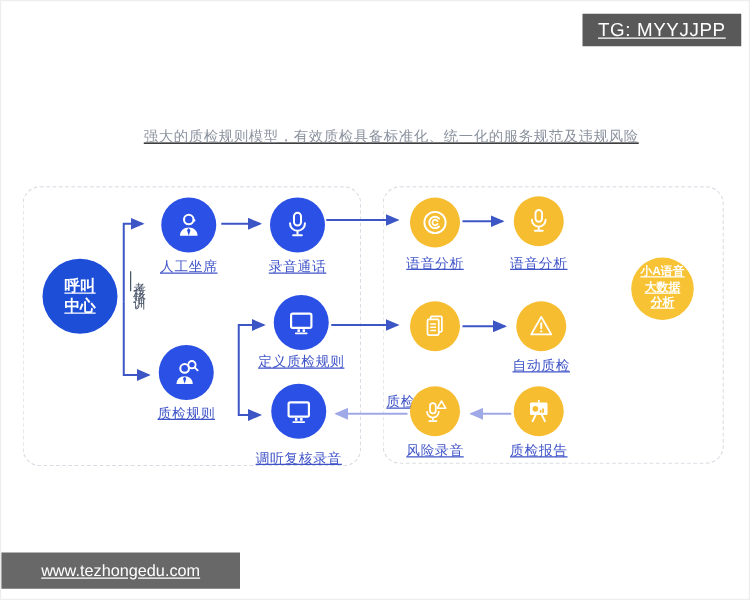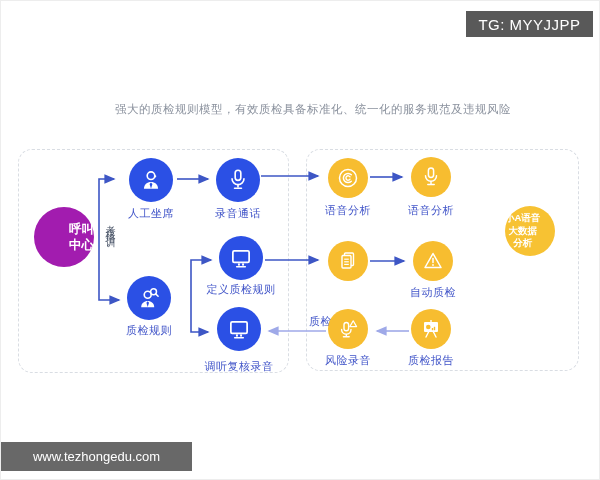--- a/index.html
+++ b/index.html
@@ -1,47 +1,47 @@
 <!DOCTYPE html>
 <html><head>
 <meta charset="utf-8">
 <style>
   html,body{margin:0;padding:0;}
   body{
     width:600px;height:480px;position:relative;background:#ffffff;
     font-family:"Liberation Sans","DejaVu Sans",sans-serif;
     overflow:hidden;border:1px solid #ededed;box-sizing:border-box;
   }
-  .abs{position:absolute;}
+  .abs{position:absolute;text-decoration:underline;}
   
   .tg-box{
     left:465px;top:10px;width:127px;height:26px;background:#595959;
     color:#fff;font-size:15px;display:flex;align-items:center;justify-content:center;
     letter-spacing:.5px;
   }
   
   .header{left:0;top:96px;width:600px;text-align:center;}
   .title{color:#3351d8;font-size:16px;font-weight:bold;letter-spacing:1px;}
   .subtitle{color:#8b929e;font-size:11.5px;margin-top:5px;letter-spacing:.5px;padding-left:24px;}
   
   .panel{border:1.5px dashed #d9dde3;border-radius:14px;box-sizing:border-box;background:transparent;}
   .panel-left{left:17px;top:148px;width:271px;height:224px;}
   .panel-right{left:305px;top:148px;width:273px;height:222px;}
   
   .node{border-radius:50%;display:flex;align-items:center;justify-content:center;}
   .blue{background:#2b50e5;}
   .yellow{background:#f7bd30;}
   .n44{width:44px;height:44px;}
   .n40{width:40px;height:40px;}
-  .hub{left:33px;top:206px;width:60px;height:60px;background:#a21caf;border-radius:50%;
+  .hub{left:33px;top:206px;width:60px;height:60px;background:#1d4ed8;border-radius:50%;
        color:#fff;font-size:12.5px;font-weight:bold;line-height:1.3;
-       display:flex;align-items:center;justify-content:flex-end;text-align:center;}
+       display:flex;align-items:center;justify-content:center;text-align:center;}
   .ai-badge{left:504px;top:205px;width:50px;height:50px;background:#f7c233;border-radius:50%;
        color:#fff;font-size:9.5px;font-weight:bold;line-height:1.35;
-       display:flex;align-items:center;justify-content:flex-start;text-align:center;}
+       display:flex;align-items:center;justify-content:center;text-align:center;}
   
   .nlabel{width:120px;text-align:center;font-size:11px;color:#4054c8;font-weight:500;letter-spacing:.5px;}
   .vlabel{left:102px;top:216px;writing-mode:vertical-rl;font-size:10px;color:#4a5568;letter-spacing:4px;}
   
   .footer-bar{left:0;top:441px;width:191px;height:29px;background:#686868;color:#fff;
     font-size:13px;display:flex;align-items:center;justify-content:center;}
   svg.overlay{position:absolute;left:0;top:0;pointer-events:none;}
   .icon-svg{display:block;}
 </style>
 </head>

